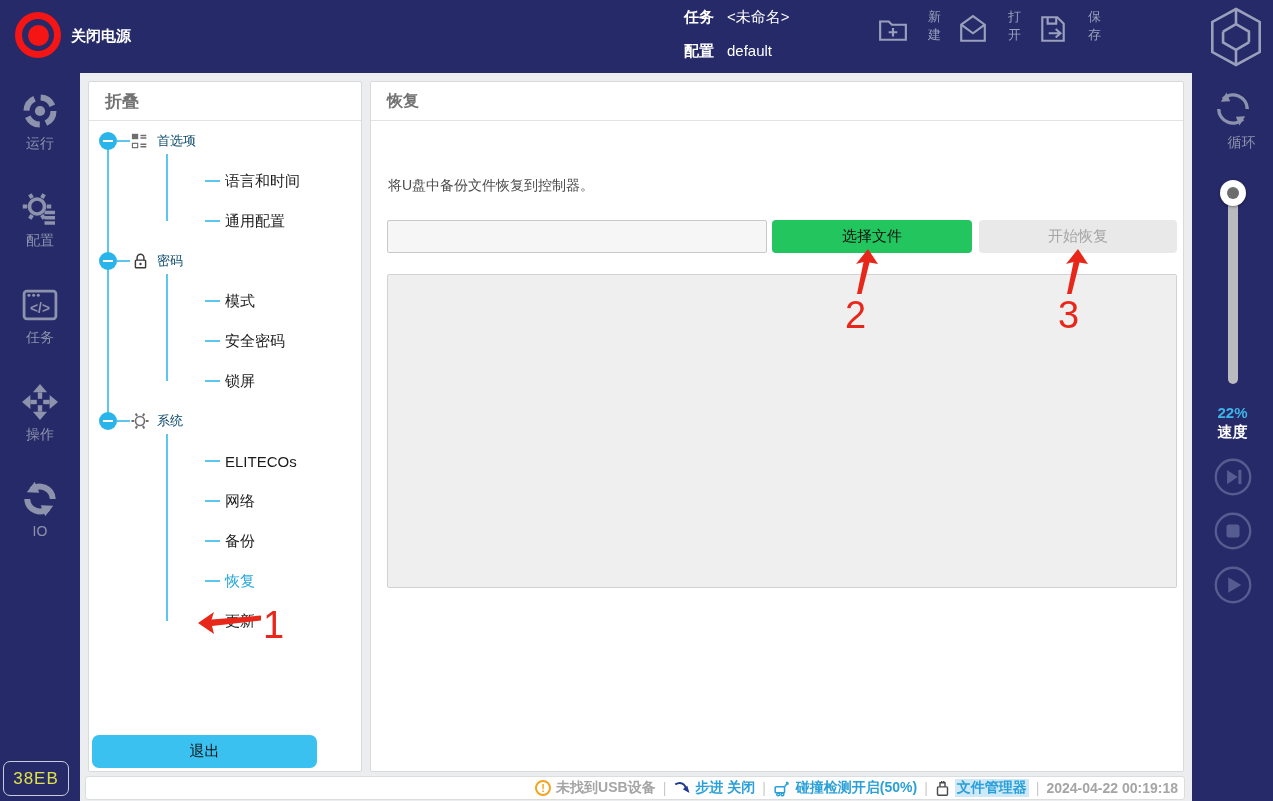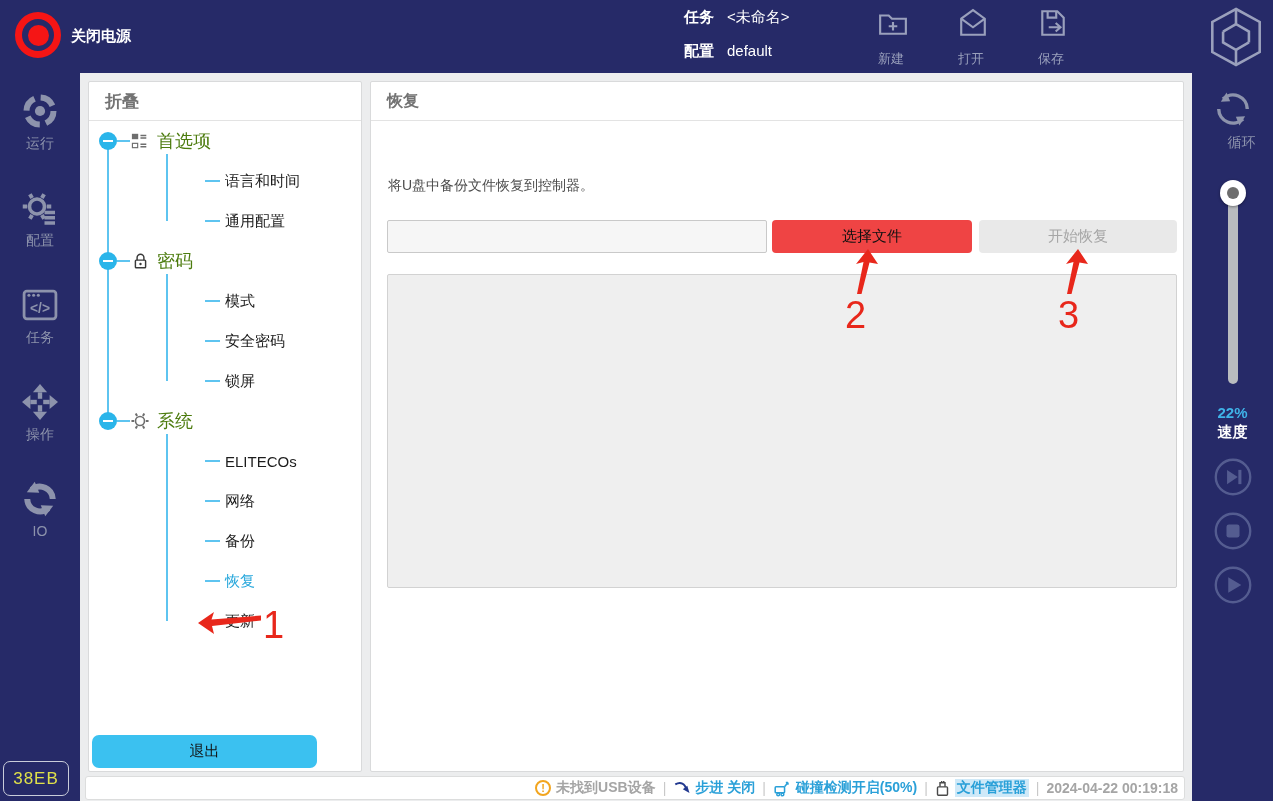--- a/index.html
+++ b/index.html
@@ -8,21 +8,21 @@
 
   
   .topbar { position:absolute; left:0; top:0; width:1273px; height:73px; background:#262a68; color:#fff; }
   .power-btn { position:absolute; left:15px; top:12px; width:46px; height:46px; border:7px solid #f51515; border-radius:50%; cursor:pointer; }
   .power-btn::after { content:""; position:absolute; left:50%; top:50%; width:21px; height:21px; margin:-10.5px 0 0 -10.5px; background:#f51515; border-radius:50%; }
   .power-label { position:absolute; left:71px; top:27px; font-size:15px; font-weight:bold; }
   .taskcfg { position:absolute; left:684px; top:9px; font-size:15px; line-height:1; }
   .taskcfg .row { display:flex; align-items:center; margin-bottom:19px; }
   .taskcfg .lbl { font-weight:bold; margin-right:13px; }
   .top-actions { position:absolute; left:878px; top:8px; display:flex; gap:22px; }
-  .top-action { width:58px; display:flex; flex-direction:column; align-items:flex-start; gap:12px; cursor:pointer; color:#9aa0bc; }
+  .top-action { width:58px; display:flex; align-items:flex-end; gap:20px; cursor:pointer; color:#9aa0bc; }
   .top-action svg { stroke:#9aa0bc; }
   .top-action .alabel { font-size:13px; }
   .logo { position:absolute; left:1208px; top:6px; width:56px; height:62px; }
 
   
   .left-bar { position:absolute; left:0; top:73px; width:80px; height:728px; background:#262a68; display:flex; flex-direction:column; align-items:center; padding-top:14px; }
   .side-item { height:97px; display:flex; flex-direction:column; align-items:center; padding-top:6px; cursor:pointer; color:#8d93ac; }
   .side-item .slabel { font-size:14px; margin-top:6px; }
   .badge { position:absolute; left:3px; bottom:5px; width:66px; height:35px; border:1px solid #c9cdda; border-radius:7px; display:flex; align-items:center; justify-content:center; color:#dfe04a; font-size:17px; letter-spacing:1px; }
 
@@ -47,33 +47,33 @@
   .main-panel .panel-head { font-size:16px; }
 
   
   .tree { position:relative; padding-top:0; }
   .tree .spine { position:absolute; left:18px; top:20px; width:2px; height:280px; background:#5ec4f0; }
   .t-parent { position:relative; height:40px; display:flex; align-items:center; cursor:pointer; z-index:1; }
   .t-collapse { width:18px; height:18px; margin-left:10px; border-radius:50%; background:#2ab5ea; position:relative; flex:none; }
   .t-collapse::after { content:""; position:absolute; left:4px; top:8px; width:10px; height:2px; background:#fff; }
   .t-hline { width:13px; height:2px; background:#5ec4f0; flex:none; }
   .t-ico { width:20px; height:20px; margin-right:7px; flex:none; display:flex; align-items:center; justify-content:center; }
-  .t-label { font-size:18px; color:#4d7c0f; }
+  .t-label { font-size:13px; color:#0c4a6e; }
   .t-children { position:relative; }
   .t-children::before { content:""; position:absolute; left:77px; top:-7px; bottom:20px; width:2px; background:#5ec4f0; }
   .t-child { height:40px; display:flex; align-items:center; padding-left:116px; cursor:pointer; }
   .t-child .tick { width:15px; height:2px; background:#5ec4f0; margin-right:5px; flex:none; }
   .t-child .c-label { font-size:15px; color:#1c1c1c; }
   .t-child.selected .c-label { color:#29a8dc; }
   .exit-btn { position:absolute; left:3px; bottom:3px; width:225px; height:33px; background:#3bc1f0; border:none; border-radius:7px; font-size:15px; color:#111; font-family:inherit; cursor:pointer; }
 
   
   .main-desc { position:absolute; left:17px; top:95px; font-size:14px; color:#4c4c4c; }
   .file-input { position:absolute; left:16px; top:138px; width:380px; height:33px; background:#f6f6f6; border:1px solid #c9c9c9; border-radius:2px; font-family:inherit; font-size:14px; padding:0 8px; }
-  .btn-select { position:absolute; left:401px; top:138px; width:200px; height:33px; background:#ef4444; border:none; border-radius:4px; font-size:15px; color:#111; font-family:inherit; cursor:pointer; }
+  .btn-select { position:absolute; left:401px; top:138px; width:200px; height:33px; background:#22c55e; border:none; border-radius:4px; font-size:15px; color:#111; font-family:inherit; cursor:pointer; }
   .btn-start { position:absolute; left:608px; top:138px; width:198px; height:33px; background:#e9e9e9; border:none; border-radius:4px; font-size:15px; color:#a6a6a6; font-family:inherit; cursor:pointer; }
   .list-box { position:absolute; left:16px; top:192px; width:790px; height:314px; background:#efefef; border:1px solid #d2d2d2; border-radius:2px; }
 
   
   .status-bar { position:absolute; left:85px; top:776px; width:1100px; height:24px; background:#fff; border:1px solid #dcdddd; border-radius:3px; display:flex; align-items:center; justify-content:flex-end; padding-right:6px; font-size:14px; font-weight:bold; white-space:nowrap; }
   .st-item { display:inline-flex; align-items:center; gap:5px; }
   .st-sep { color:#c9c9c9; margin:0 7px; font-weight:normal; }
   .st-gray { color:#a5a5a5; }
   .st-blue { color:#2aa0d8; }
   .warn-ico { width:16px; height:16px; border:2px solid #f2a51f; border-radius:50%; color:#f2a51f; font-size:11px; line-height:12px; text-align:center; font-weight:bold; flex:none; }

